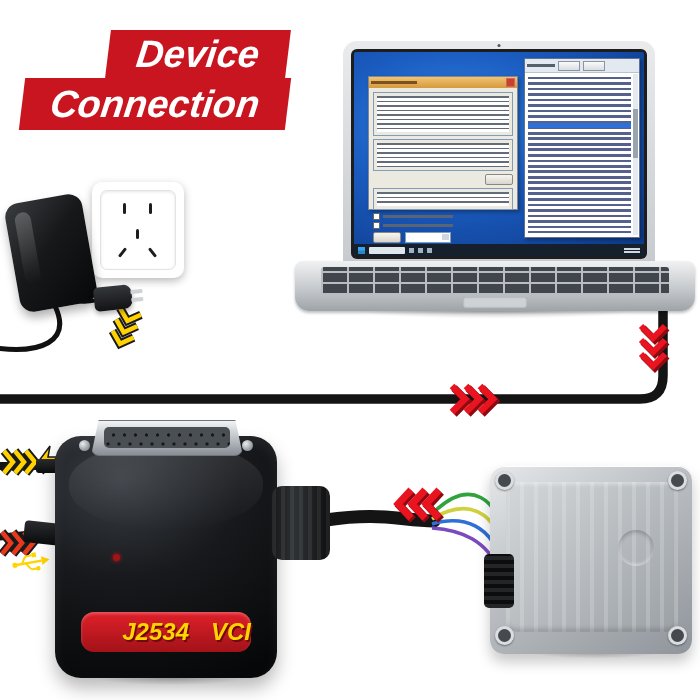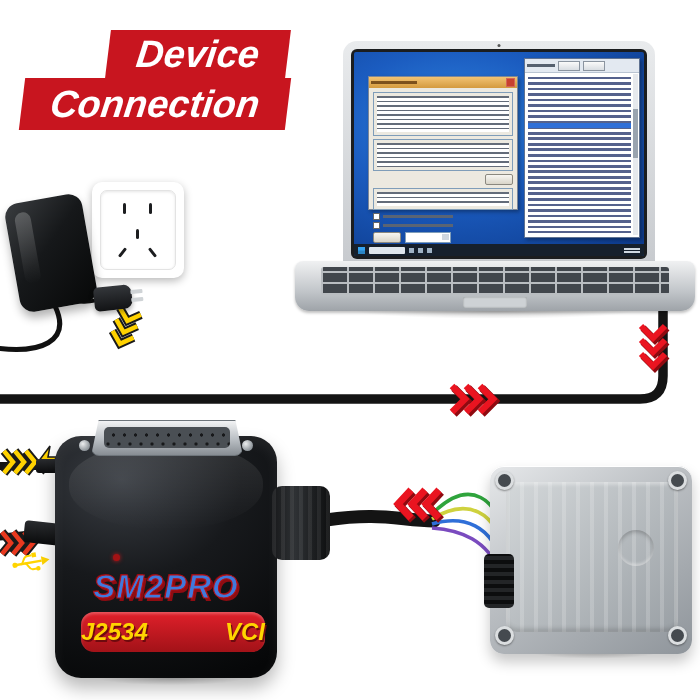--- a/index.html
+++ b/index.html
@@ -128,23 +128,23 @@
     background-position:4px 3px,9.5px 12px;background-repeat:repeat-x;}
   .db-screw{position:absolute;top:4px;width:11px;height:11px;border-radius:50%;
     background:radial-gradient(circle at 35% 35%,#eceeef,#9aa0a5 60%,#6f767c);}
   .db-screw.l{left:24px;} .db-screw.r{right:24px;}
   .led{position:absolute;left:58px;top:118px;width:7px;height:7px;border-radius:50%;
     background:#a31214;box-shadow:0 0 4px #c0181c;}
   .dev-name{position:absolute;left:0;right:0;top:132px;text-align:center;
     font-size:33px;font-weight:bold;font-style:italic;letter-spacing:1px;color:#4079dc;
     -webkit-text-stroke:1px #b51016;
     text-shadow:2.5px 2.5px 0 #8f0c12, -1px -1px 0 #7d0d12;}
-  .dev-badge{position:absolute;left:26px;right:12px;top:176px;height:40px;border-radius:13px;
+  .dev-badge{position:absolute;left:26px;right:26px;top:176px;height:40px;border-radius:13px;
     background:linear-gradient(#e0202a,#a21218);box-shadow:inset 0 2px 3px rgba(255,255,255,.25);
-    display:flex;align-items:center;justify-content:space-between;
+    display:flex;align-items:center;justify-content:flex-end;gap:22px;
     font-size:24px;font-weight:bold;font-style:italic;color:#ffd400;
     text-shadow:1.5px 1.5px 0 #6e0a0e;}
   .dc-jack{left:36px;top:459px;width:26px;height:14px;border-radius:3px;
     background:linear-gradient(#2b2d30,#0b0c0d);}
   .usb-plug{left:24px;top:522px;width:38px;height:22px;border-radius:4px;
     background:linear-gradient(#2a2c2f,#0b0c0d);transform:rotate(6deg);}
   .usb-plug::after{content:"";position:absolute;right:-6px;top:5px;width:8px;height:12px;
     background:#c6c9cc;border-radius:1px;}
 
   
@@ -348,21 +348,20 @@
   <div class="abs dev-shadow"></div>
   <div class="abs device">
     <div class="dev-body"></div>
     <div class="dev-sheen"></div>
     <div class="db25">
       <div class="db25-pins"></div>
     </div>
     <span class="db-screw l"></span>
     <span class="db-screw r"></span>
     <span class="led"></span>
-    <div class="dev-name">SM2PRO</div>
     <div class="dev-badge">
       <span>J2534</span>
       <span>VCI</span>
     </div>
   </div>
 
   <div class="abs db15"></div>
 
   <div class="abs ecu-shadow"></div>
   <div class="abs ecu">

